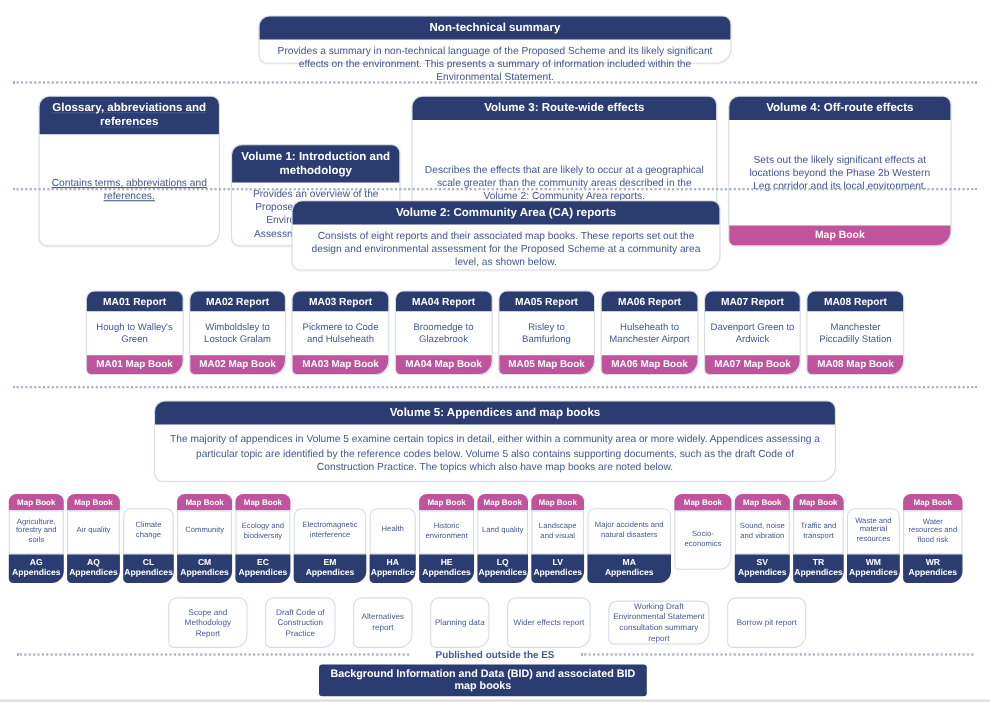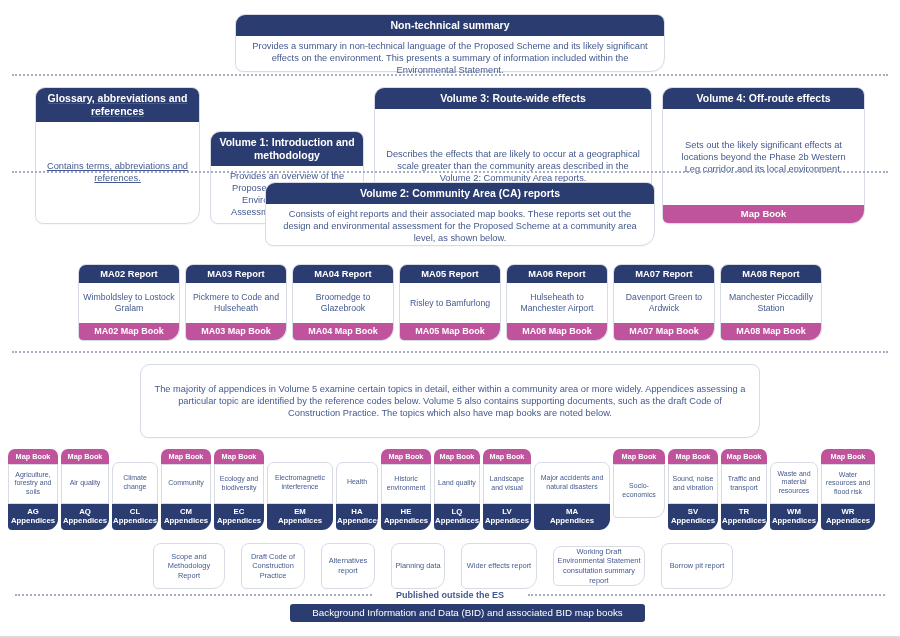--- a/index.html
+++ b/index.html
@@ -30,21 +30,21 @@
   .pink-foot {
     background:#c0549c; color:#fff; text-align:center;
     font-size:9.5px; font-weight:bold; padding:3px 4px 4px;
     border-radius:0 0 13px 5px;
   }
 
   
   .sep { position:absolute; left:12px; right:12px; border-top:2px dotted #a6aec2; }
 
   
-  .ntc  { left:235px; top:14px;  width:430px; height:58px; }
+  .ntc  { left:235px; top:14px;  width:430px; height:44px; }
   .row2 { position:absolute; top:87px; left:35px; width:830px; display:flex; justify-content:space-between; align-items:stretch; }
   .row2 .box { position:relative; }
   .b-glossary { width:165px; min-height:76px;text-decoration:underline; }
   .b-vol1     { width:154px; min-height:76px;margin-top:44px; }
   .b-vol3     { width:278px; min-height:76px; }
   .b-vol4     { width:203px; min-height:76px; }
   .vol2 { left:265px; top:182px; width:390px; height:64px; }
   .vol5 { left:140px; top:364px; width:620px; height:74px; }
 
   
@@ -96,23 +96,23 @@
     text-align:center; font-size:7.4px; line-height:1.3; padding:3px;
     height:46px;
   }
   .sup-box.tall { height:40px; }
 
   
   .pub-row { position:absolute; top:590px; left:15px; right:15px; display:flex; align-items:center; gap:24px; }
   .pub-line { flex:1; border-top:2px dotted #a6aec2; }
   .pub-label { font-size:9px; font-weight:bold; color:#44598e; white-space:nowrap; }
   .bid-bar {
-    position:absolute; top:604px; left:290px; width:355px;
+    position:absolute; top:604px; left:290px; width:298px;
     background:#2a3c70; color:#fff; text-align:center;
-    font-size:9.8px; font-weight:normal; padding:3px 4px 4px; border-radius:3px;
+    font-size:9.8px; font-weight:bold; padding:3px 4px 4px; border-radius:3px;
   }
 </style>
 </head>
 <body>
 
 <div class="page">
 
   <div class="box ntc">
     <div class="box-head">Non-technical summary</div>
     <div class="box-body">Provides a summary in non-technical language of the Proposed Scheme and its likely significant effects on the environment. This presents a summary of information included within the Environmental Statement.</div>
@@ -142,20 +142,25 @@
 
   <div class="sep" style="top:171px"></div>
 
   <div class="box vol2">
     <div class="box-head">Volume 2: Community Area (CA) reports</div>
     <div class="box-body">Consists of eight reports and their associated map books. These reports set out the design and environmental assessment for the Proposed Scheme at a community area level, as shown below.</div>
   </div>
 
   <div class="ma-row">
     <div class="ma-box">
+      <div class="ma-head">MA01 Report</div>
+      <div class="ma-body">Hough to Walley's Green</div>
+      <div class="ma-foot">MA01 Map Book</div>
+    </div>
+    <div class="ma-box">
       <div class="ma-head">MA02 Report</div>
       <div class="ma-body">Wimboldsley to Lostock Gralam</div>
       <div class="ma-foot">MA02 Map Book</div>
     </div>
     <div class="ma-box">
       <div class="ma-head">MA03 Report</div>
       <div class="ma-body">Pickmere to Code and Hulseheath</div>
       <div class="ma-foot">MA03 Map Book</div>
     </div>
     <div class="ma-box">
@@ -181,20 +186,21 @@
     <div class="ma-box">
       <div class="ma-head">MA08 Report</div>
       <div class="ma-body">Manchester Piccadilly Station</div>
       <div class="ma-foot">MA08 Map Book</div>
     </div>
   </div>
 
   <div class="sep" style="top:351px"></div>
 
   <div class="box vol5">
+    <div class="box-head">Volume 5: Appendices and map books</div>
     <div class="box-body">The majority of appendices in Volume 5 examine certain topics in detail, either within a community area or more widely. Appendices assessing a particular topic are identified by the reference codes below. Volume 5 also contains supporting documents, such as the draft Code of Construction Practice. The topics which also have map books are noted below.</div>
   </div>
 
   <div class="app-row">
     <div class="app-box" style="width:50px">
       <div class="app-tag">Map Book</div>
       <div class="app-body">Agriculture, forestry and soils</div>
       <div class="app-foot">
           <span>AG</span>
           <span>Appendices</span>

